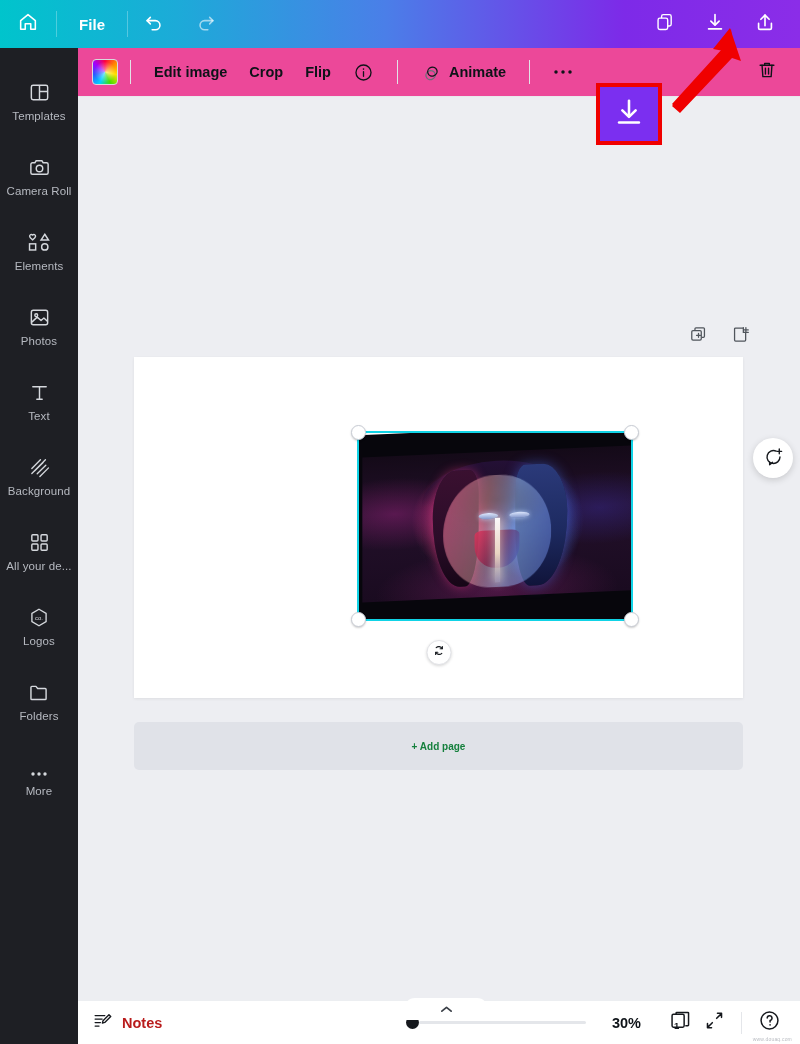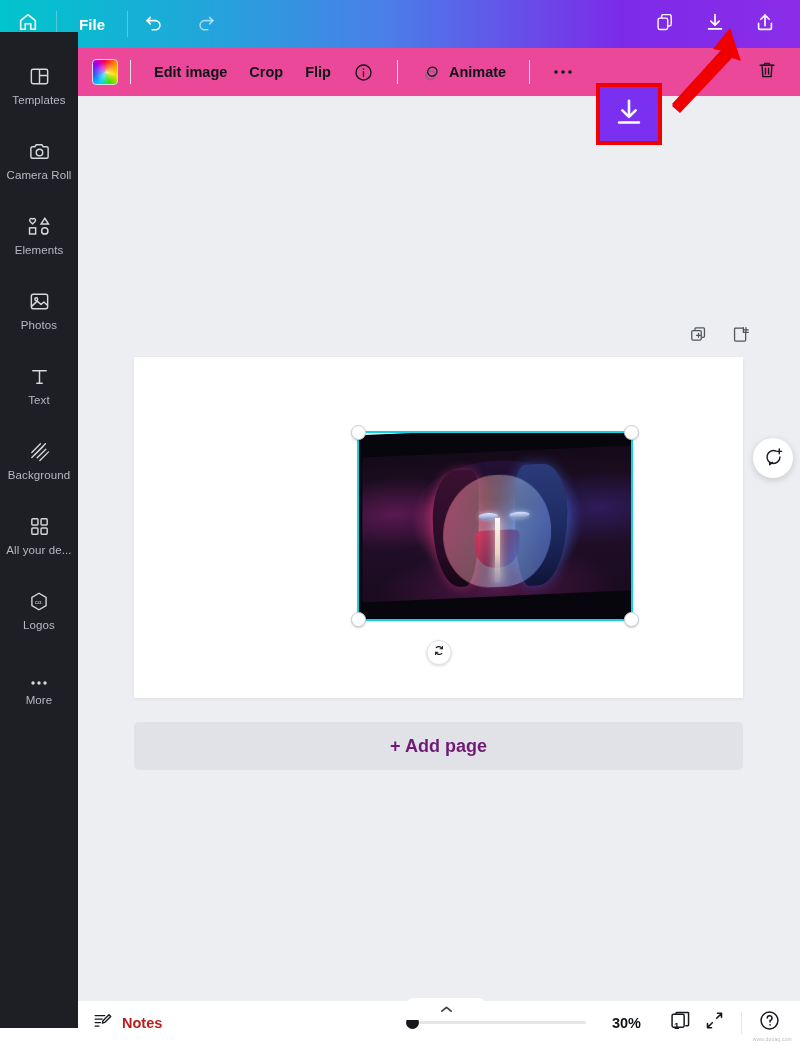--- a/index.html
+++ b/index.html
@@ -23,21 +23,21 @@
     height:48px; display:flex; align-items:center; padding:0 22px;
     color:#fff; font-size:15px; font-weight:600; letter-spacing:.1px; cursor:pointer;
   }
   .tb-undo,.tb-redo{ width:52px; height:48px; display:flex; align-items:center; justify-content:center; cursor:pointer; }
   .tb-spacer{ flex:1; }
   .tb-right{ display:flex; align-items:center; padding-right:10px; }
   .tb-ricon{ width:50px; height:48px; display:flex; align-items:center; justify-content:center; cursor:pointer; }
 
   
   .sidebar{
-    position:absolute; left:0; top:32px; width:78px; height:996px;
+    position:absolute; left:0; top:48px; width:78px; height:996px;
     background:#1e1f24;
     display:flex; flex-direction:column; align-items:center;
     padding-top:14px;
   }
   .sb-item{
     width:78px; height:75px;
     display:flex; flex-direction:column; align-items:center; justify-content:center;
     gap:6px; cursor:pointer;
   }
   .sb-ico{ height:26px; display:flex; align-items:flex-end; justify-content:center; }
@@ -81,21 +81,21 @@
   .page-tool{ width:22px; height:22px; cursor:pointer; display:flex; align-items:center; justify-content:center; }
 
   .page{
     position:absolute; left:56px; top:260px; width:609px; height:341px;
     background:#fff; box-shadow:0 1px 3px rgba(0,0,0,.07);
   }
   .addpage{
     position:absolute; left:56px; top:625px; width:609px; height:48px;
     background:#e0e2e8; border-radius:5px;
     display:flex; align-items:center; justify-content:center;
-    font-size:18px; font-weight:700; color:#701a75; cursor:pointer;
+    font-size:10px; font-weight:700; color:#15803d; cursor:pointer;
   }
 
   
   .sel{
     position:absolute; left:223px; top:74px; width:276px; height:190px;
     border:2px solid #11d3e6; box-sizing:border-box;
   }
   .sel-img{ position:absolute; inset:0; overflow:hidden; }
   .photo{
     position:absolute; left:-2px; top:-2px; width:280px; height:194px;
@@ -358,20 +358,28 @@
     <div class="sb-item">
       <span class="sb-ico">
         <svg width="24" height="23" viewBox="0 0 24 24" fill="none" stroke="#d5d8dd" stroke-width="1.4">
             <path d="M12 3.4 19.4 7.7v8.6L12 20.6 4.6 16.3V7.7z"></path>
             <text x="12" y="14.4" font-size="6.2" fill="#d5d8dd" stroke="none" text-anchor="middle" font-family="Liberation Sans, sans-serif">co.</text>
           </svg>
       </span>
       <span class="sb-lbl">Logos</span>
     </div>
 
+    <div class="sb-item">
+      <span class="sb-ico">
+        <svg width="24" height="23" viewBox="0 0 24 24" fill="none" stroke="#d5d8dd" stroke-width="1.5" stroke-linejoin="round">
+            <path d="M3.6 18.4V6.6a1 1 0 0 1 1-1h4.2l1.8 2.2h7.8a1 1 0 0 1 1 1v9.6a1 1 0 0 1-1 1H4.6a1 1 0 0 1-1-1z"></path>
+          </svg>
+      </span>
+      <span class="sb-lbl">Folders</span>
+    </div>
 
     <div class="sb-item">
       <span class="sb-ico">
         <svg width="24" height="16" viewBox="0 0 24 16" fill="#d5d8dd">
             <circle cx="6" cy="11" r="1.7"></circle>
             <circle cx="12" cy="11" r="1.7"></circle>
             <circle cx="18" cy="11" r="1.7"></circle>
           </svg>
       </span>
       <span class="sb-lbl">More</span>

